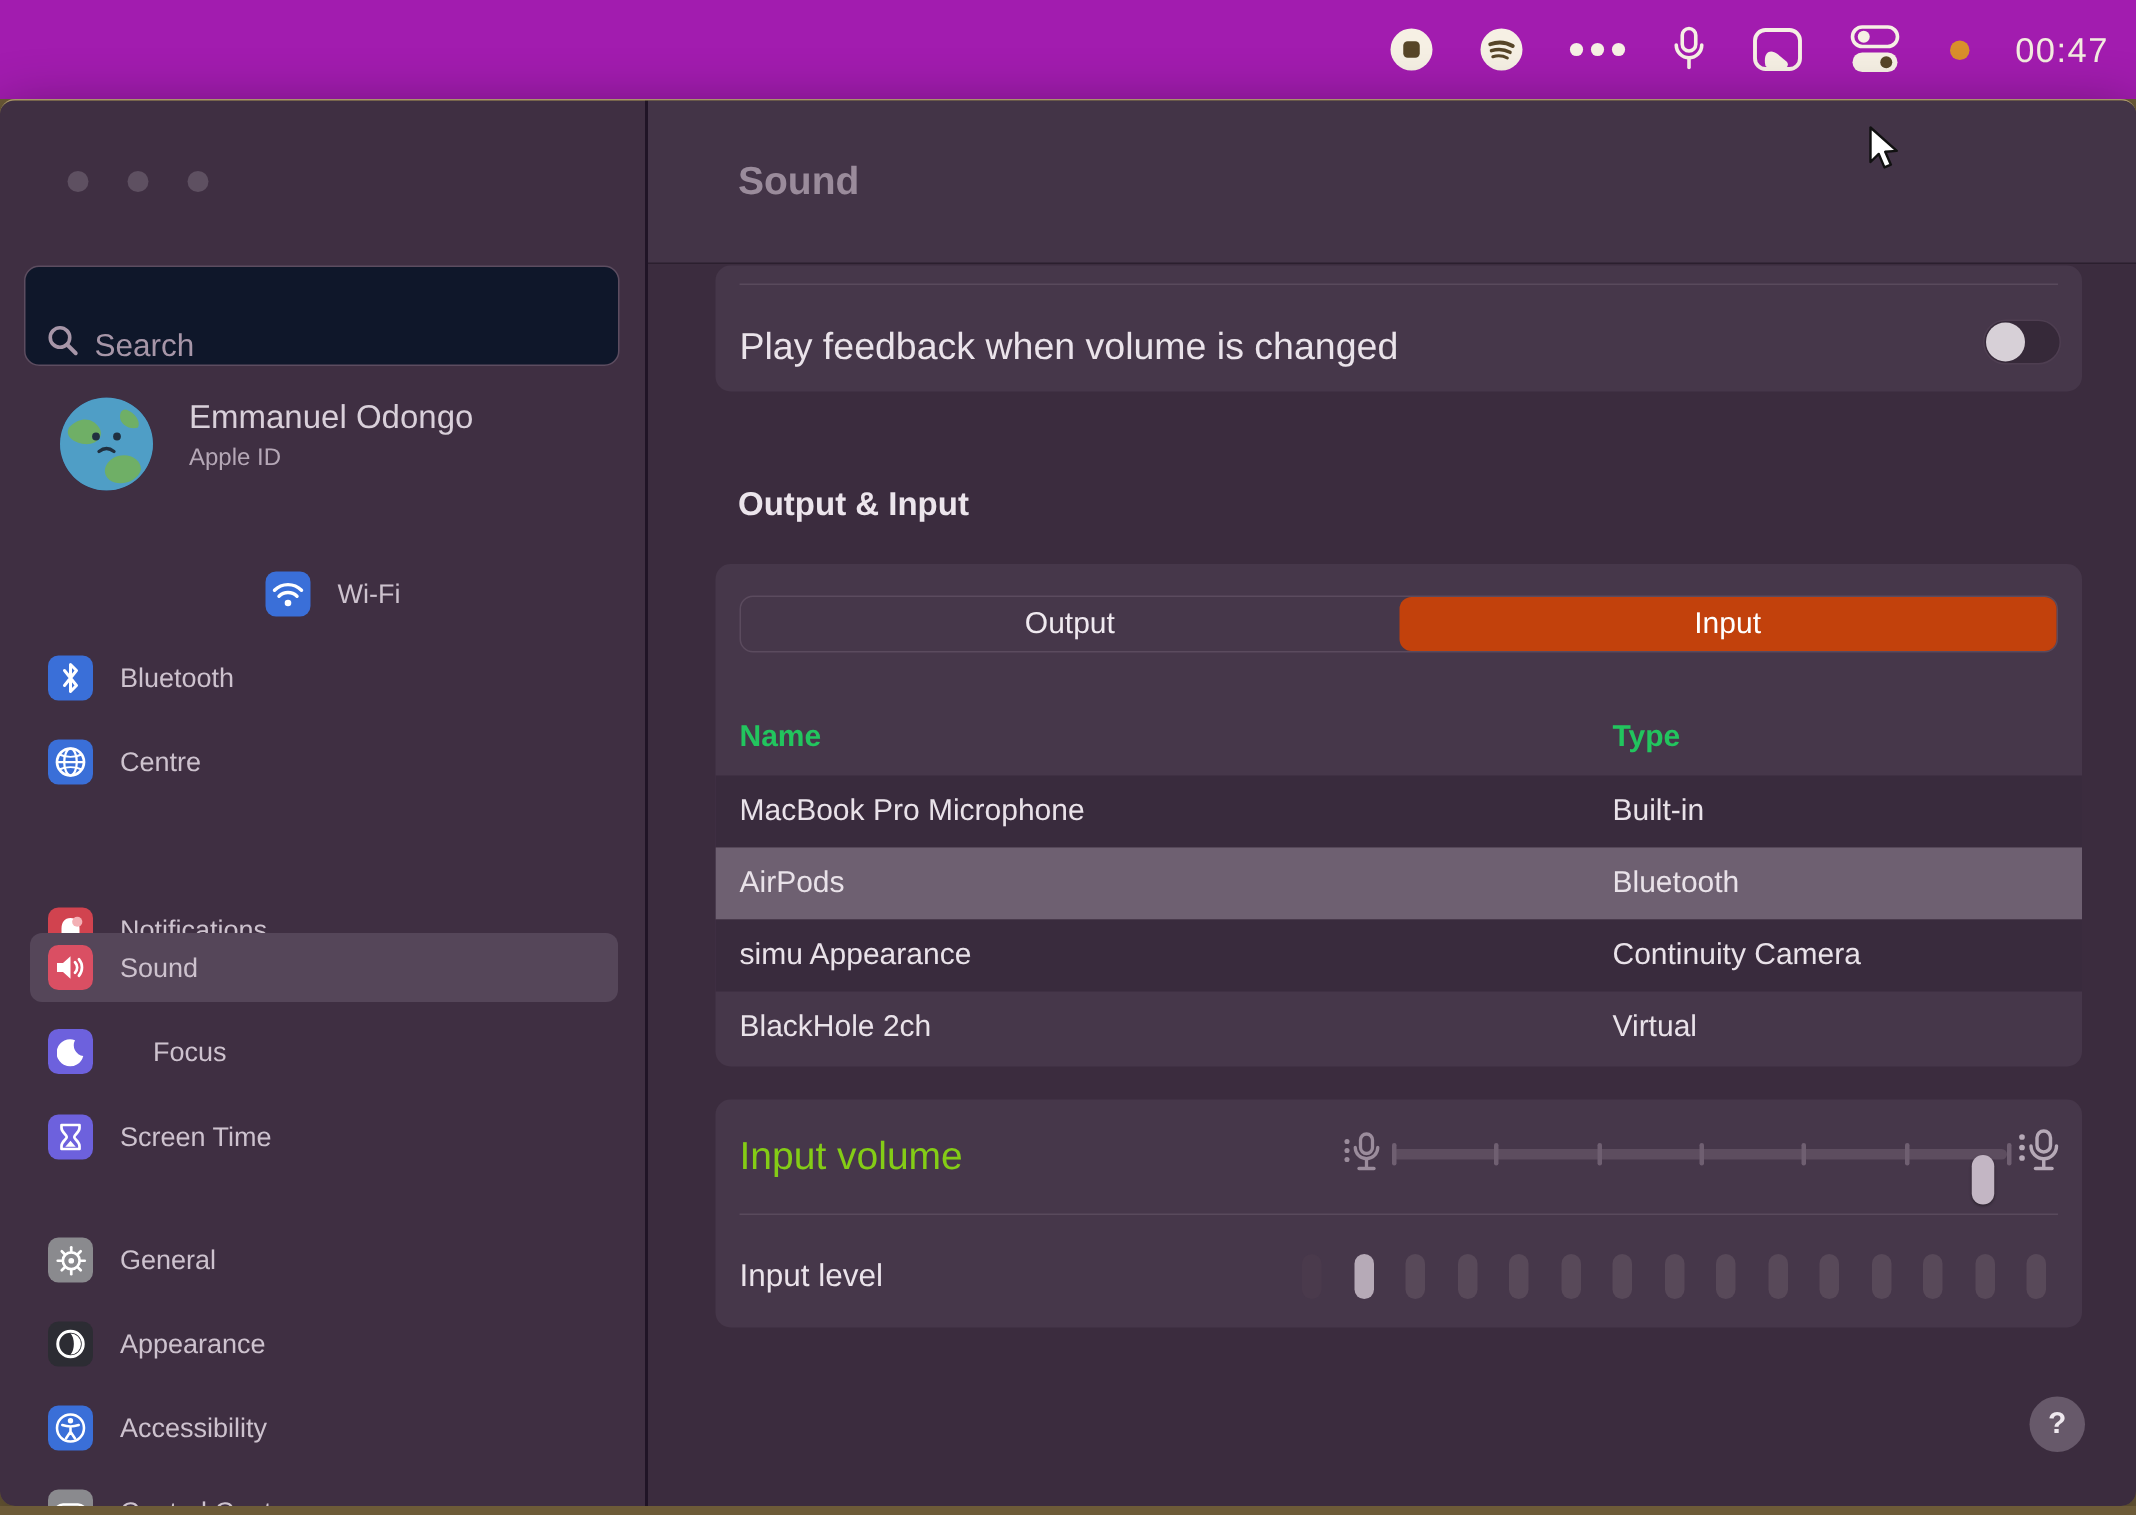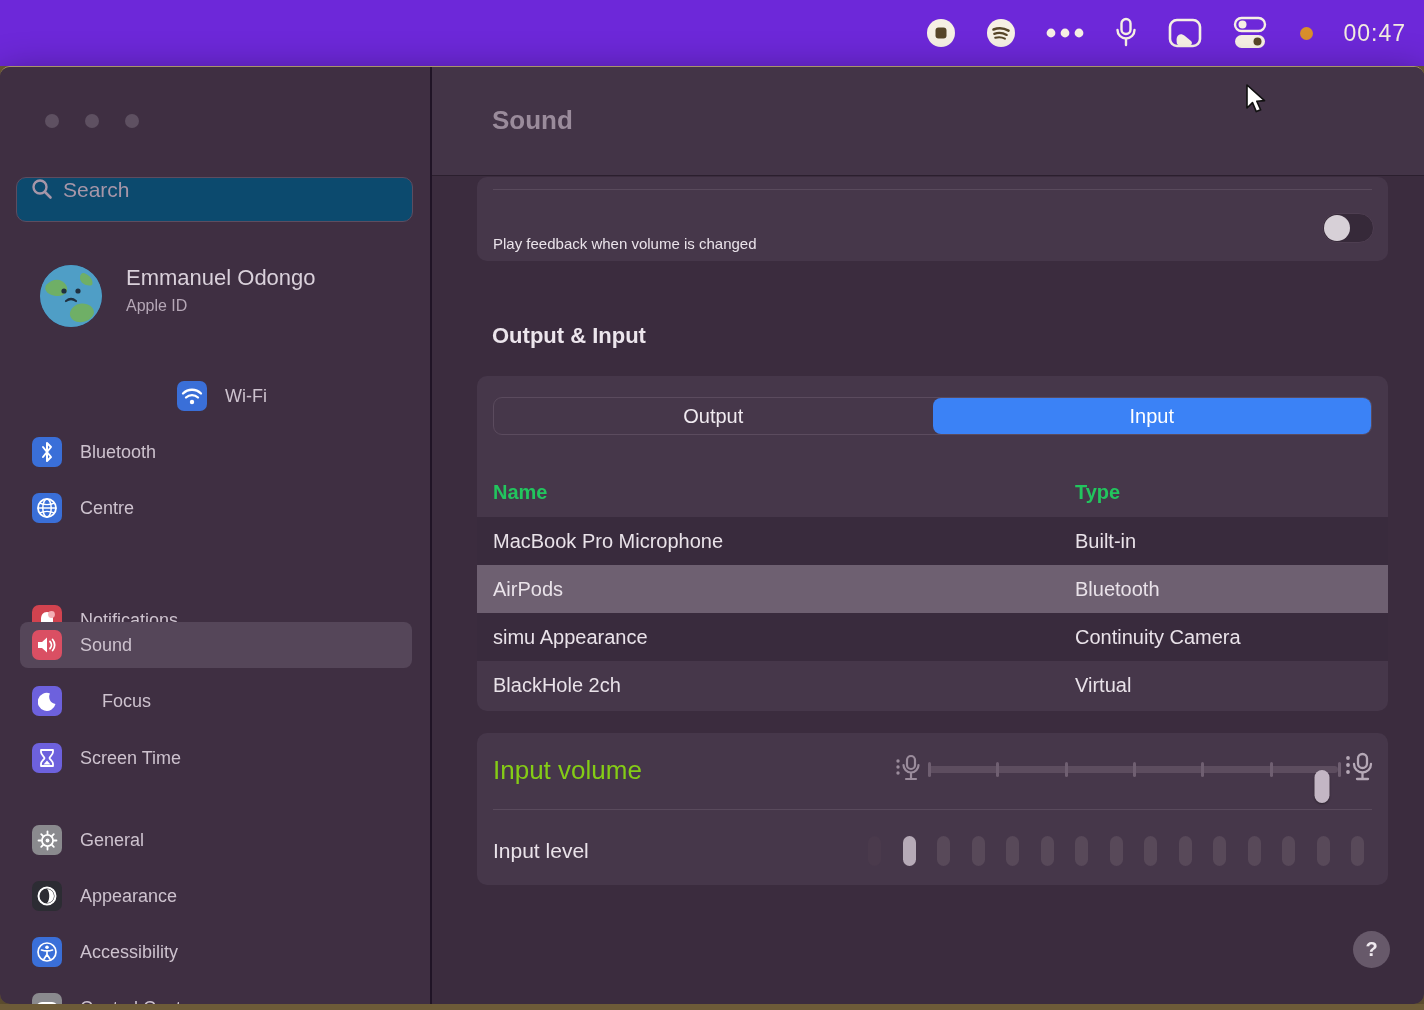--- a/index.html
+++ b/index.html
@@ -1,38 +1,38 @@
 <!DOCTYPE html>
 <html><head>
 <meta charset="utf-8">
 <style>
   * { margin:0; padding:0; box-sizing:border-box; }
   html,body { width:1424px; height:1010px; overflow:hidden; }
   body { font-family:"Liberation Sans", sans-serif; background:#6d5b38; position:relative; }
 
   
-  .menubar { position:absolute; top:0; left:0; width:1424px; height:66px; background:#6d28d9; }
+  .menubar { position:absolute; top:0; left:0; width:1424px; height:66px; background:#a21caf; }
   .menubar-right { position:absolute; right:18px; top:0; height:66px; display:flex; align-items:center; gap:30px; }
   .mb-icon { display:flex; align-items:center; justify-content:center; }
   .mb-time { color:#f3ecdf; font-size:23px; letter-spacing:1px; }
   .mb-dot { width:13px; height:13px; border-radius:50%; background:#d98f2b; }
 
   
   .window { position:absolute; top:66px; left:0; width:1424px; height:938px;
             border-radius:10px; overflow:hidden; display:flex;
             border-top:1px solid rgba(215,195,150,.55);
             box-shadow:0 10px 40px rgba(0,0,0,.45); }
 
   
   .sidebar { position:relative; width:430px; height:100%; background:#3f2f42; flex:0 0 430px; }
   .traffic { position:absolute; top:47px; left:45px; display:flex; gap:26px; }
   .traffic .dot { width:14px; height:14px; border-radius:50%; background:#5e5061; }
-  .searchbox { position:absolute; top:110px; left:16px; width:397px; height:45px;
-               background:#0c4a6e; border:1px solid #5d4d60; border-radius:10px;
-               display:flex; align-items:flex-start; padding:0 14px; gap:10px; }
+  .searchbox { position:absolute; top:110px; left:16px; width:397px; height:67px;
+               background:#0f172a; border:1px solid #5d4d60; border-radius:10px;
+               display:flex; align-items:flex-end; padding:0 14px; gap:10px; }
   .searchbox .ph { color:#a796a8; font-size:21px; }
   .userrow { position:absolute; top:198px; left:40px; display:flex; align-items:flex-start; gap:24px; }
   .avatar { width:62px; height:62px; border-radius:50%; overflow:hidden; background:#3e7fae; }
   .username { color:#d9d0da; font-size:22px; }
   .usersub { color:#b5a7b6; font-size:16px; margin-top:6px; }
 
   .side-item { position:absolute; left:20px; width:392px; height:46px; border-radius:8px;
                display:flex; align-items:center; padding-left:12px; gap:18px; }
   .side-item.selected { background:#554659; }
   .side-item .tile { width:30px; height:30px; border-radius:7px; display:flex;
@@ -41,33 +41,33 @@
 
   
   .main { position:relative; width:994px; height:100%; background:#3b2c3e; border-left:2px solid #201426; }
   .main-header { position:absolute; top:0; left:0; right:0; height:109px; background:#433447;
                  border-bottom:1px solid #2b1f2e; }
   .main-title { position:absolute; left:60px; top:38px; color:#9a8b9b; font-size:26px; font-weight:700; }
 
   .card { position:absolute; left:45px; width:911px; background:#46374a; border-radius:10px; }
   .card1 { top:110px; height:84px; }
   .card1 .topsep { position:absolute; top:12px; left:16px; right:16px; height:1px; background:#594a5c; }
-  .card1 .rowlbl { position:absolute; left:16px; top:40px; color:#eae3ea; font-size:15px;margin-top:18px; }
+  .card1 .rowlbl { position:absolute; left:16px; top:40px; color:#eae3ea; font-size:25px; }
   .toggle { position:absolute; right:14px; top:36px; width:52px; height:30px; border-radius:15px;
             background:#362939; border:1px solid #4e3e51; }
   .toggle .knob { position:absolute; left:1px; top:1px; width:26px; height:26px; border-radius:50%; background:#d7d0d7; }
 
   .sec-heading { position:absolute; left:60px; top:256px; color:#ece5ec; font-size:22px; font-weight:700; }
 
   .card2 { top:309px; height:335px; overflow:hidden; }
   .segmented { position:absolute; left:16px; top:21px; width:879px; height:38px;
                border:1px solid #5b4b5e; border-radius:9px; display:flex; background:#43334600; }
   .segment { flex:1; display:flex; align-items:center; justify-content:center;
              color:#f0eaf0; font-size:20px; font-weight:500; border-radius:8px; }
-  .segment.selected { background:#3b82f6; color:#ffffff; }
+  .segment.selected { background:#c2410c; color:#ffffff; }
   .thead { position:absolute; top:90px; left:0; right:0; height:51px; }
   .thead .c1, .trow .c1 { position:absolute; left:16px; top:50%; transform:translateY(-50%);
                           color:#e9e2e9; font-size:20px; }
   .thead .c2, .trow .c2 { position:absolute; left:598px; top:50%; transform:translateY(-50%);
                           color:#e9e2e9; font-size:20px; }
   .thead .c1, .thead .c2 { font-weight:600; color:#22c55e; }
   .trow { position:absolute; left:0; right:0; height:48px; }
   .trow.alt { background:#392b3d; }
   .trow.selected { background:#6e6071; }
 

